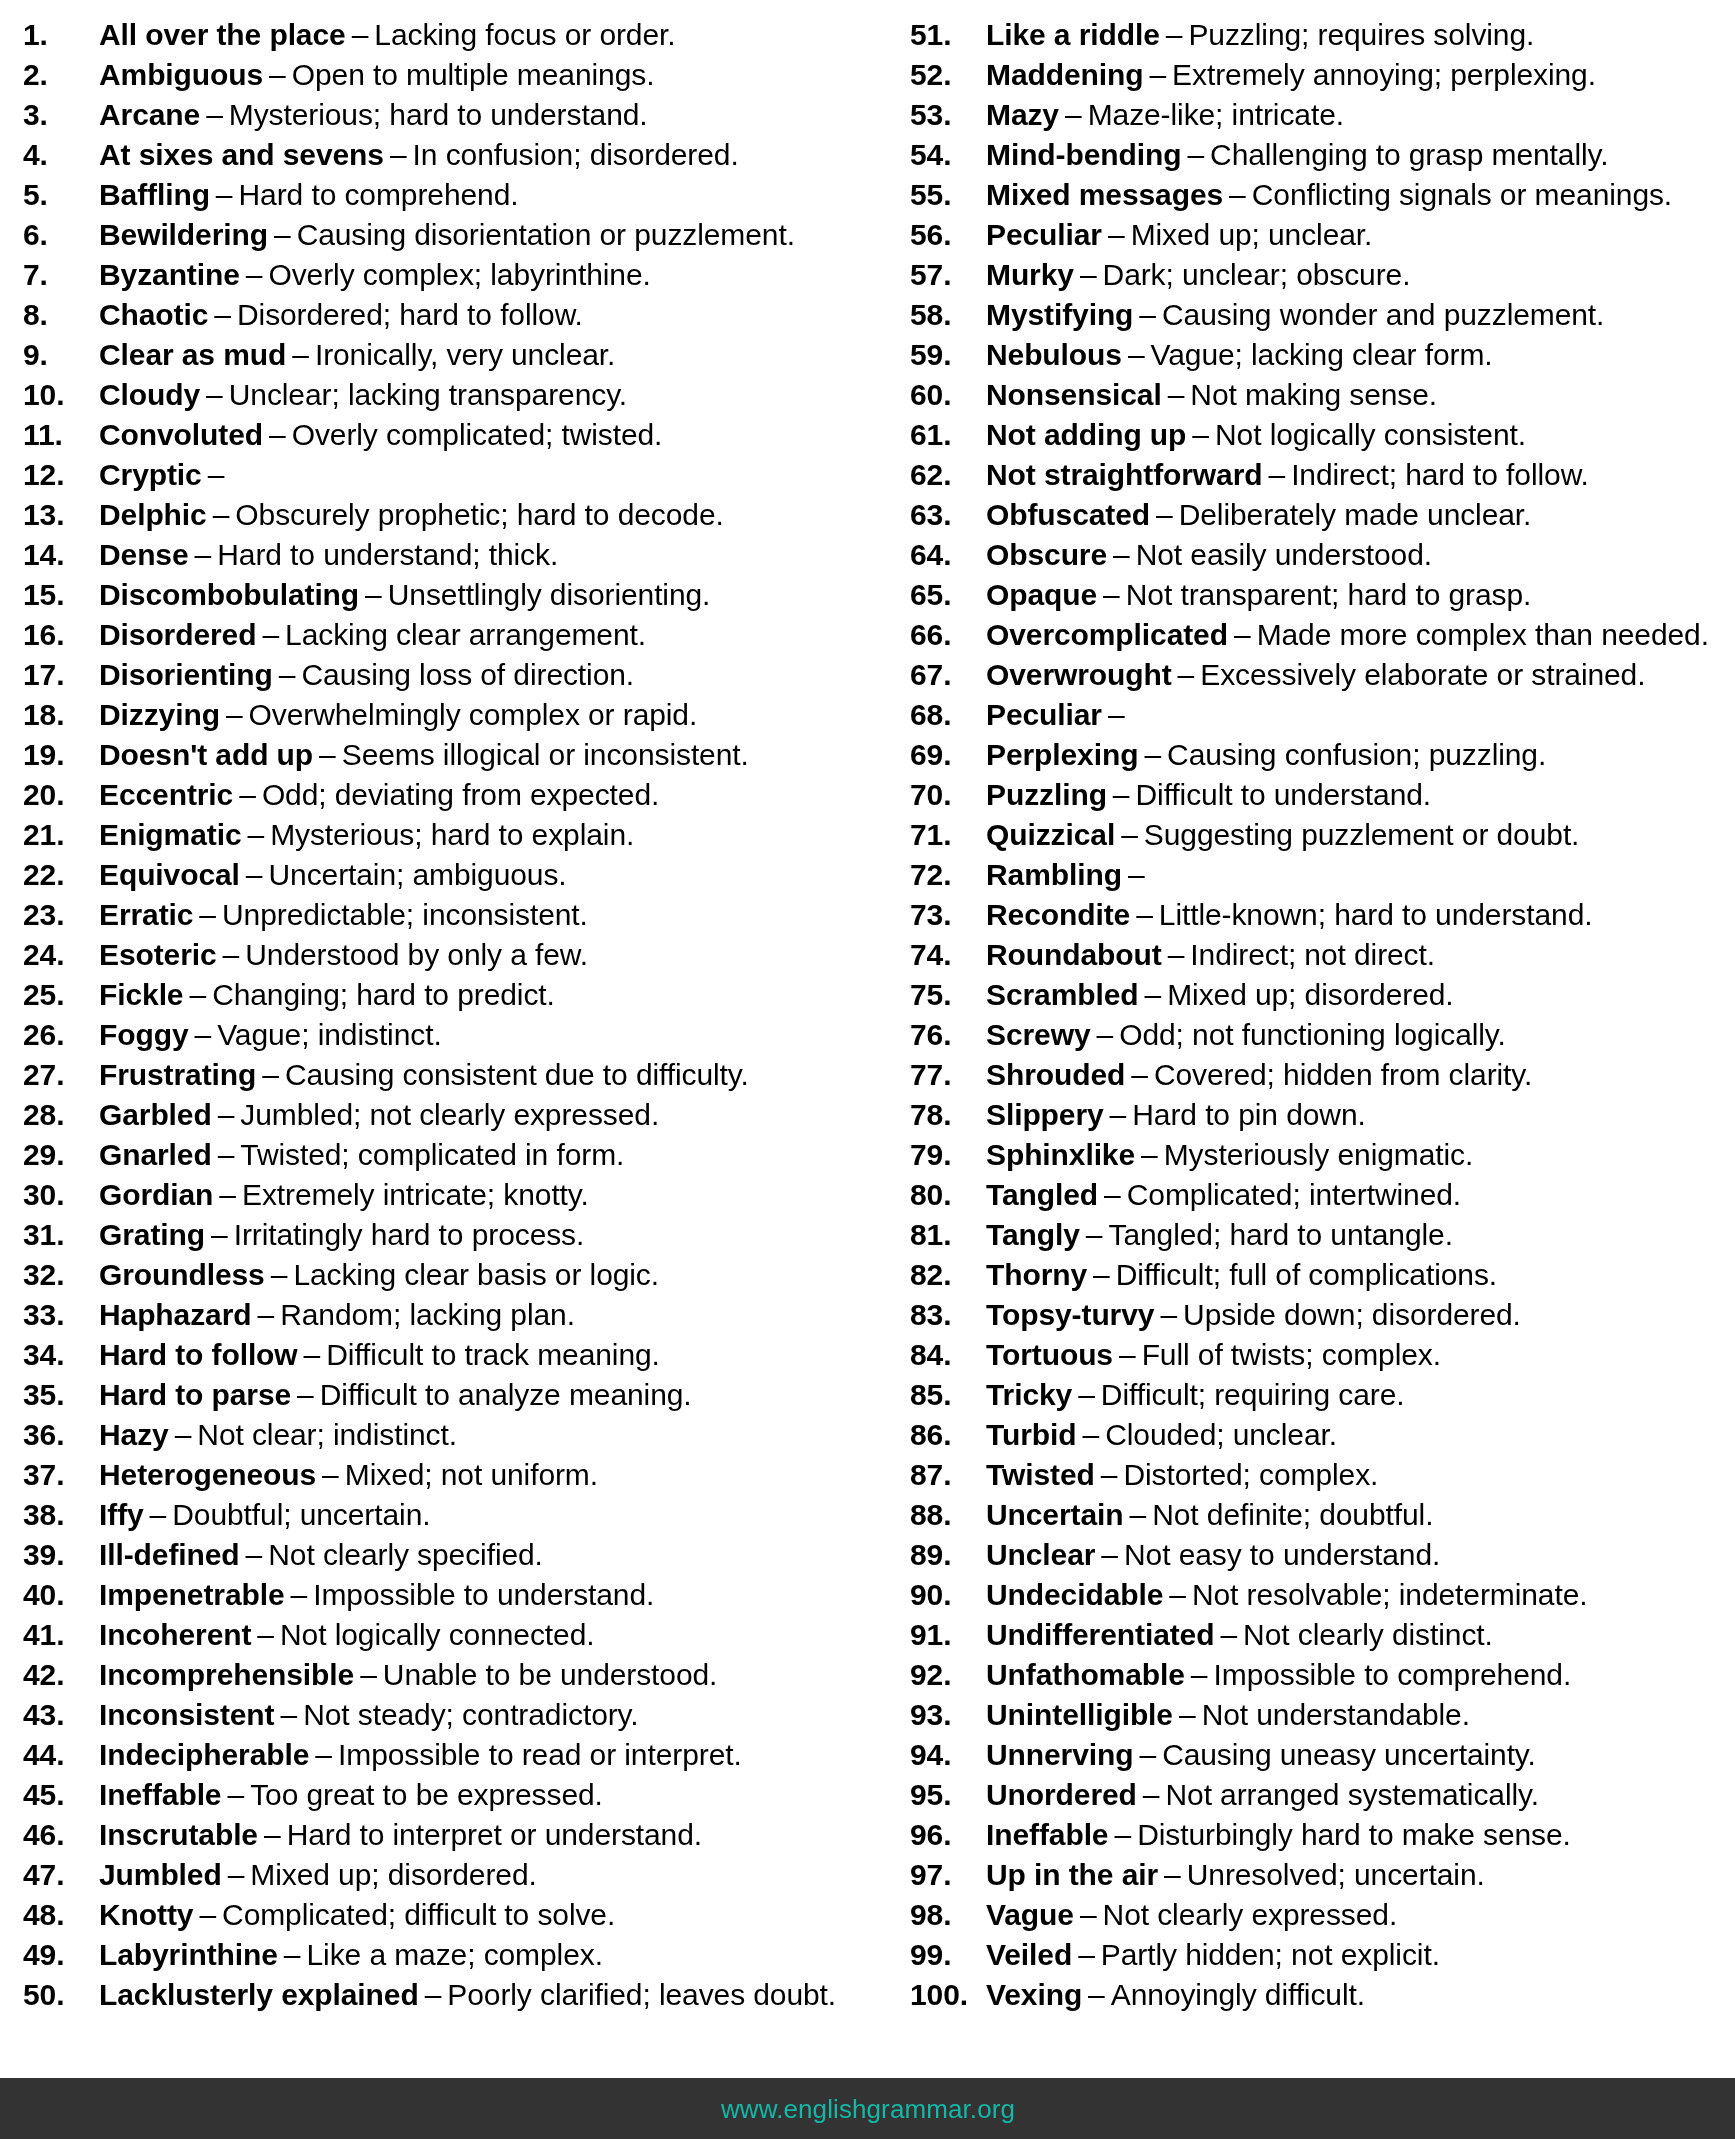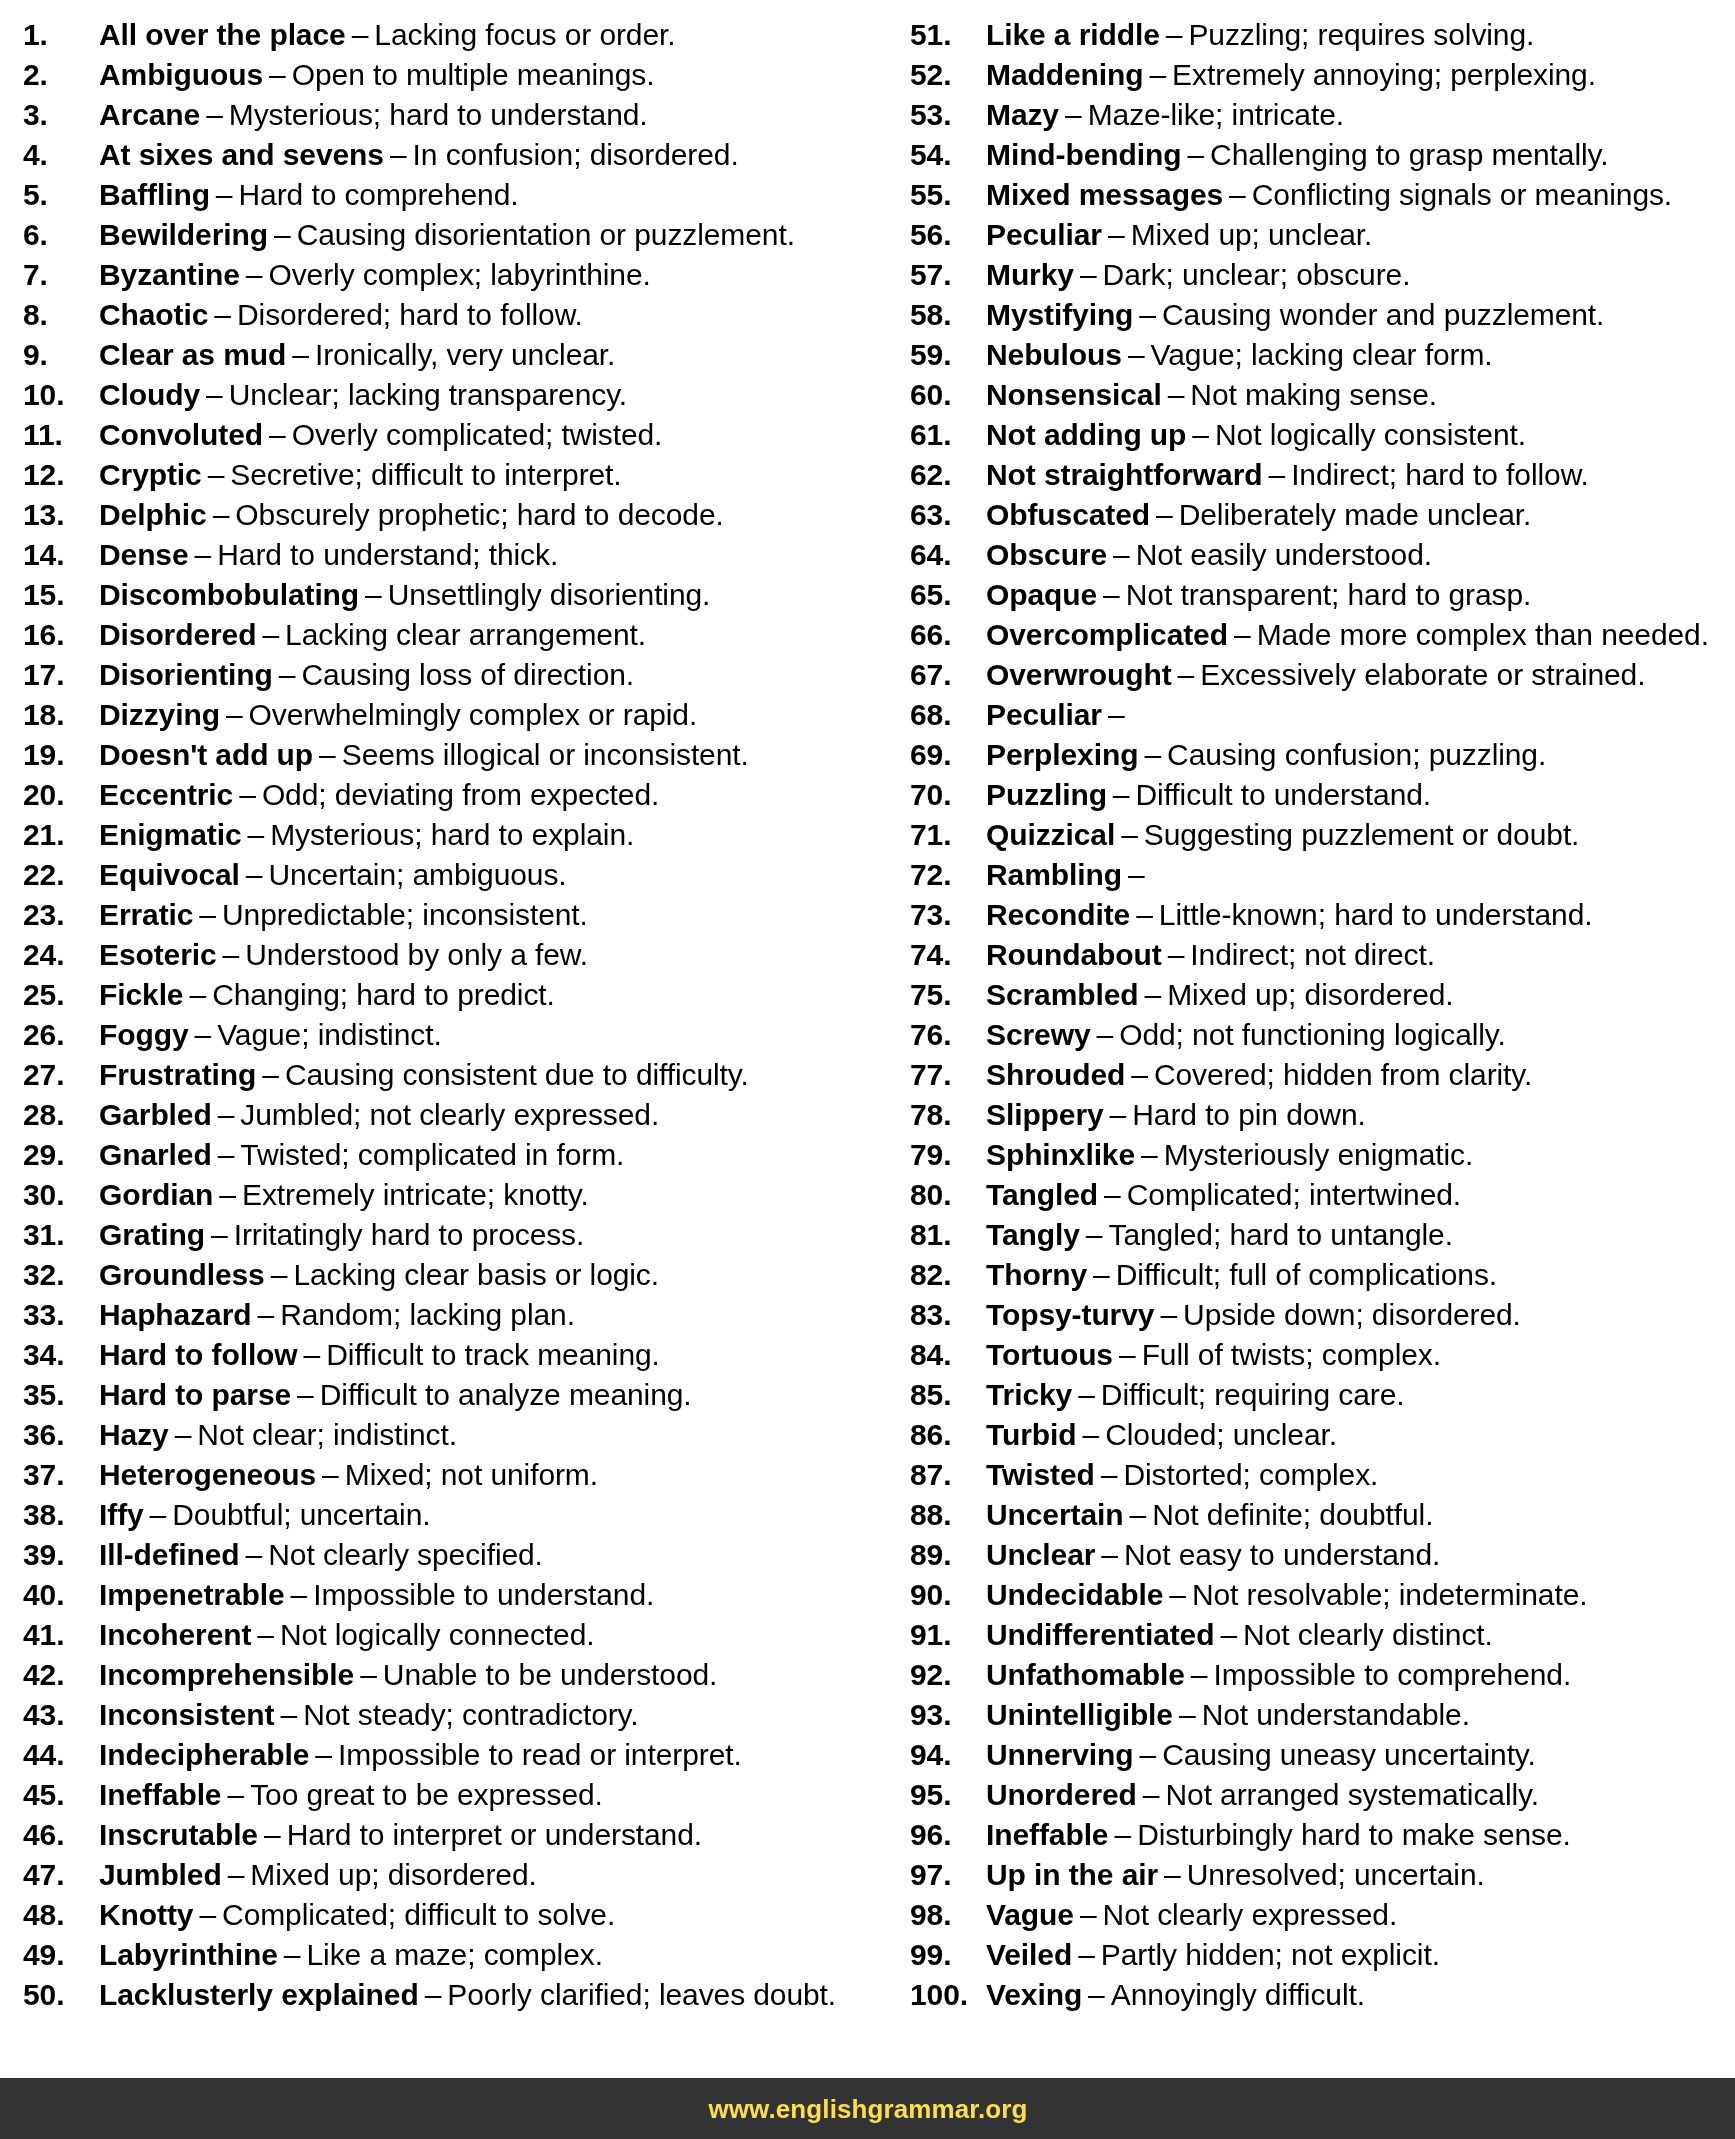--- a/index.html
+++ b/index.html
@@ -78,22 +78,22 @@
     left: 0;
     right: 0;
     bottom: 0;
     height: 62px;
     background: #333333;
     display: flex;
     align-items: center;
     justify-content: center;
   }
   #footer-text {
-    color: #fde047;
-    font-weight: bold;
+    color: #14b8a6;
+    font-weight: normal;
     font-size: 26px;
     letter-spacing: 0.1px;
   }
 </style>
 </head>
 <body>
 
 <div id="page">
 
   <div id="lists">
@@ -163,21 +163,20 @@
           <li class="word-item">
             <span class="num">11.</span>
             <span class="term">Convoluted</span>
             <span class="dash">–</span>
             <span class="def">Overly complicated; twisted.</span>
           </li>
           <li class="word-item">
             <span class="num">12.</span>
             <span class="term">Cryptic</span>
             <span class="dash">–</span>
-            <span class="def">Secretive; difficult to interpret.</span>
           </li>
           <li class="word-item">
             <span class="num">13.</span>
             <span class="term">Delphic</span>
             <span class="dash">–</span>
             <span class="def">Obscurely prophetic; hard to decode.</span>
           </li>
           <li class="word-item">
             <span class="num">14.</span>
             <span class="term">Dense</span>

